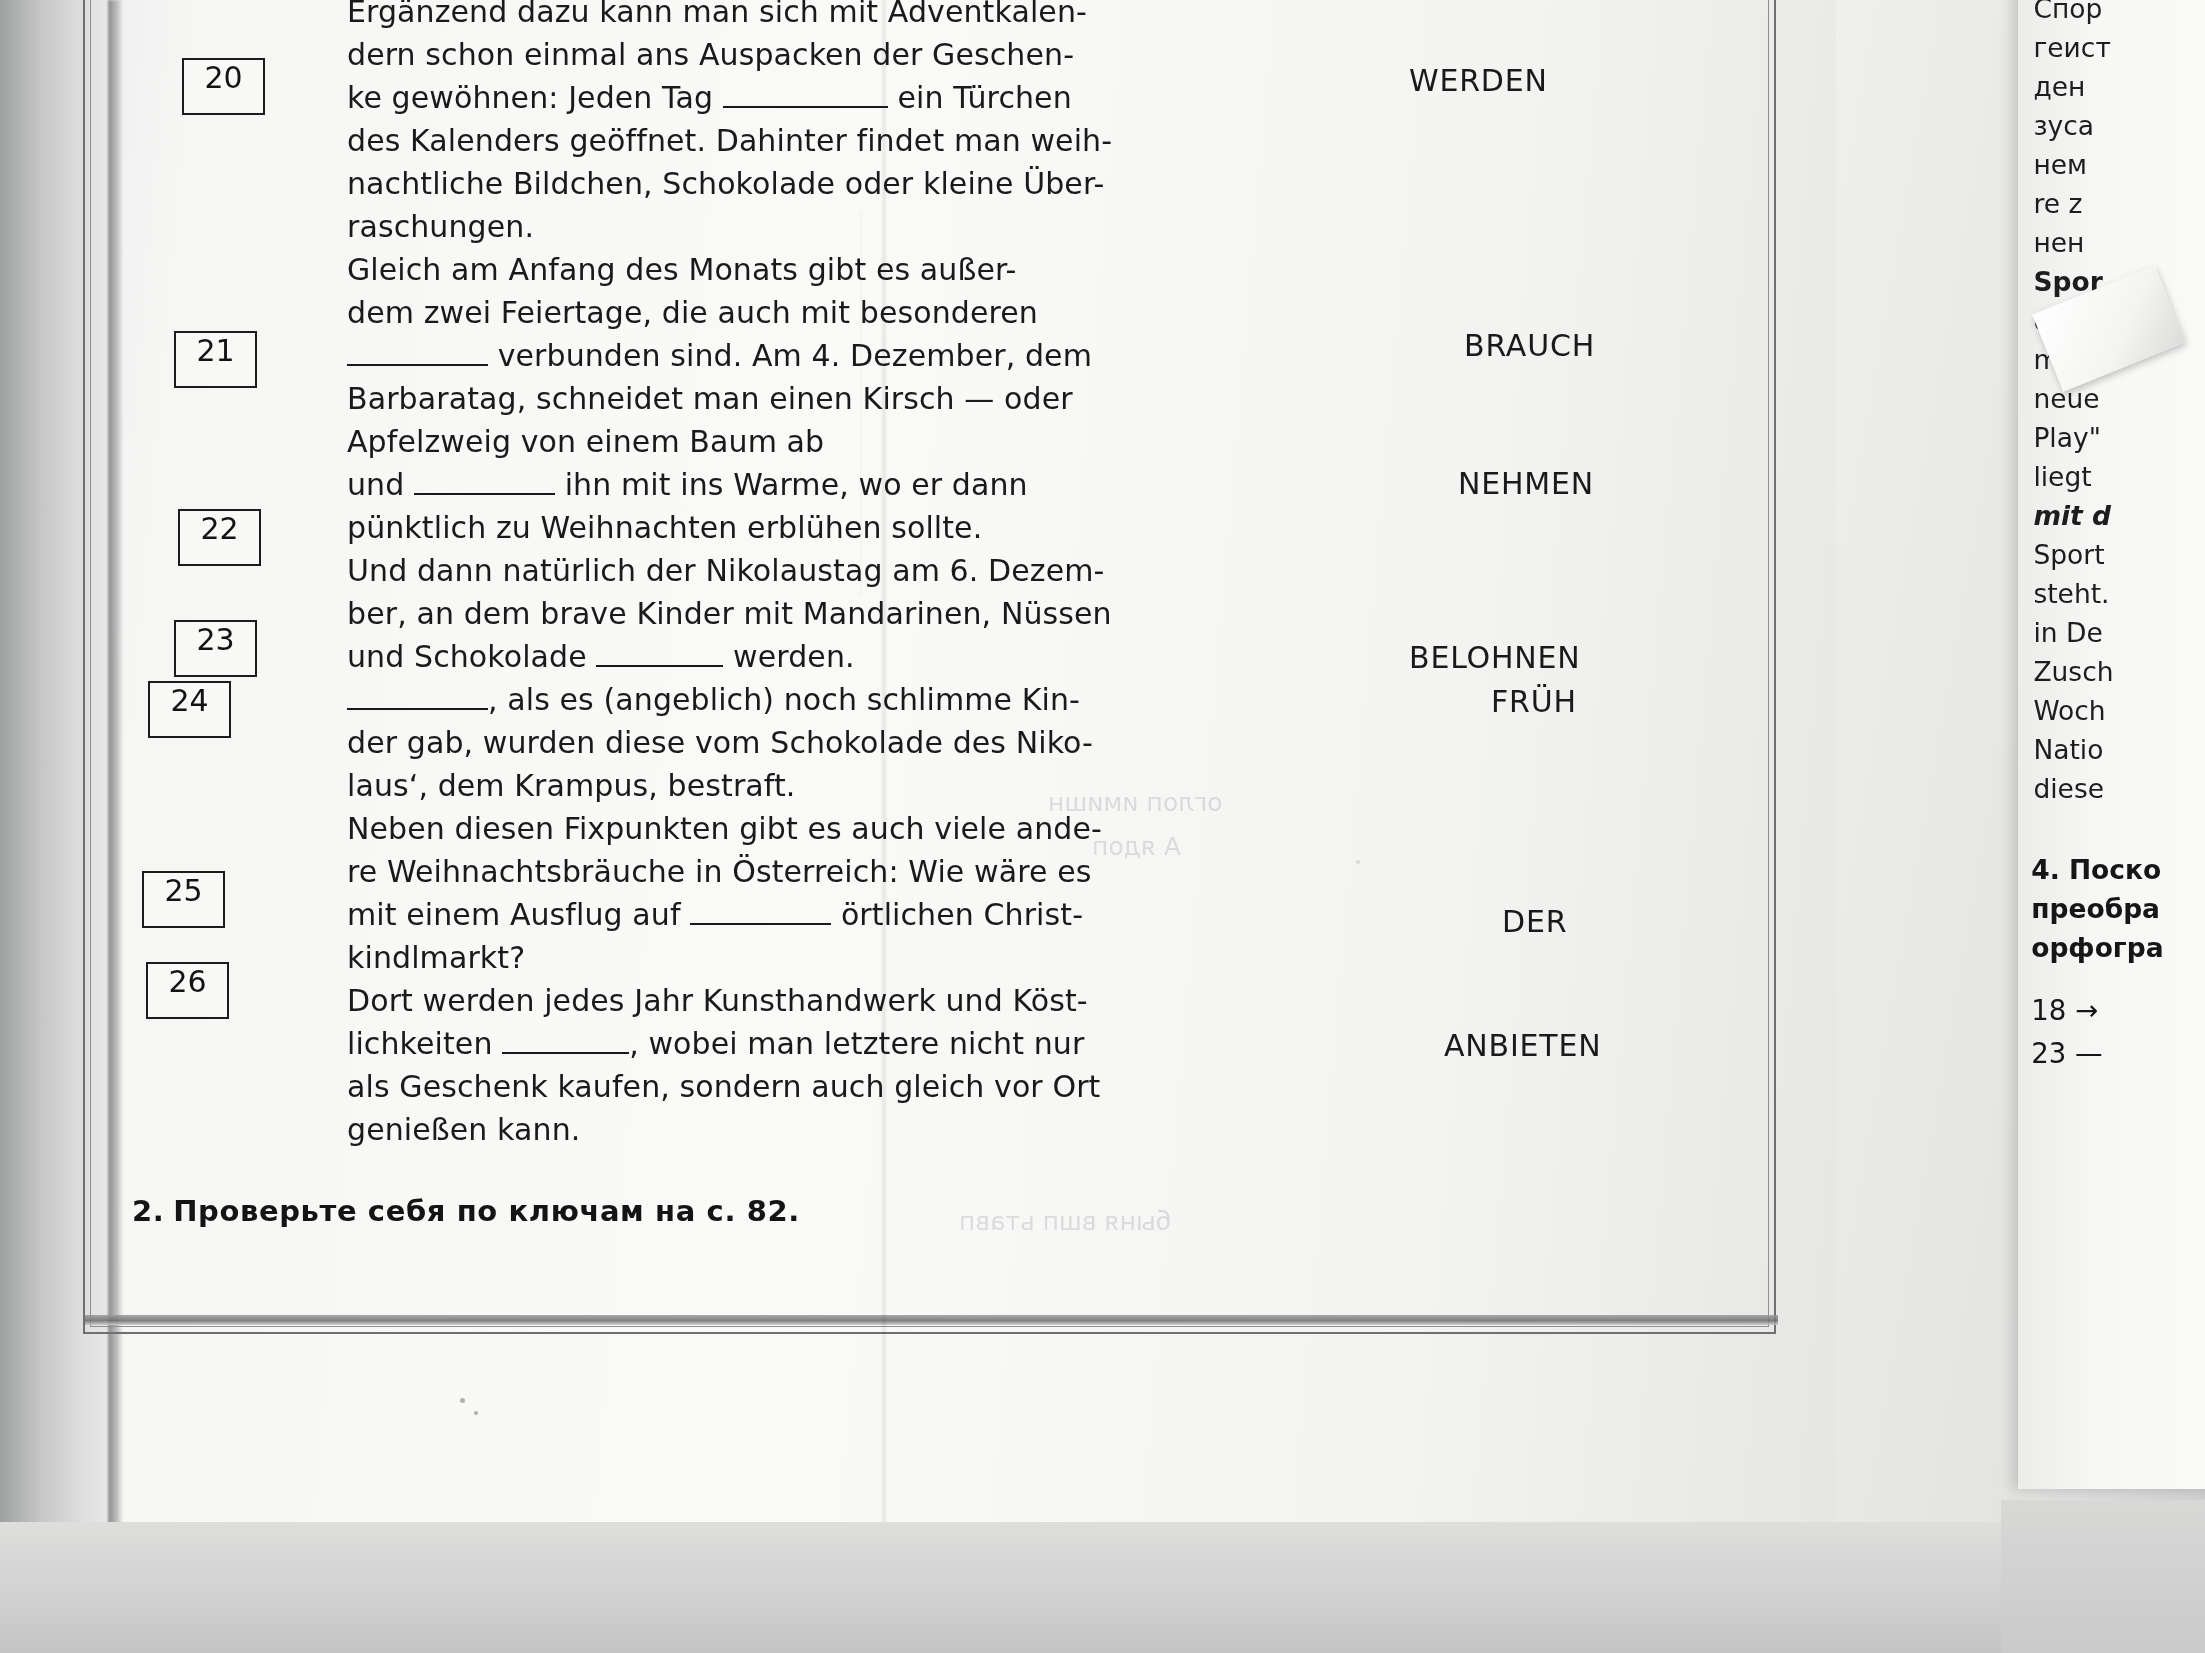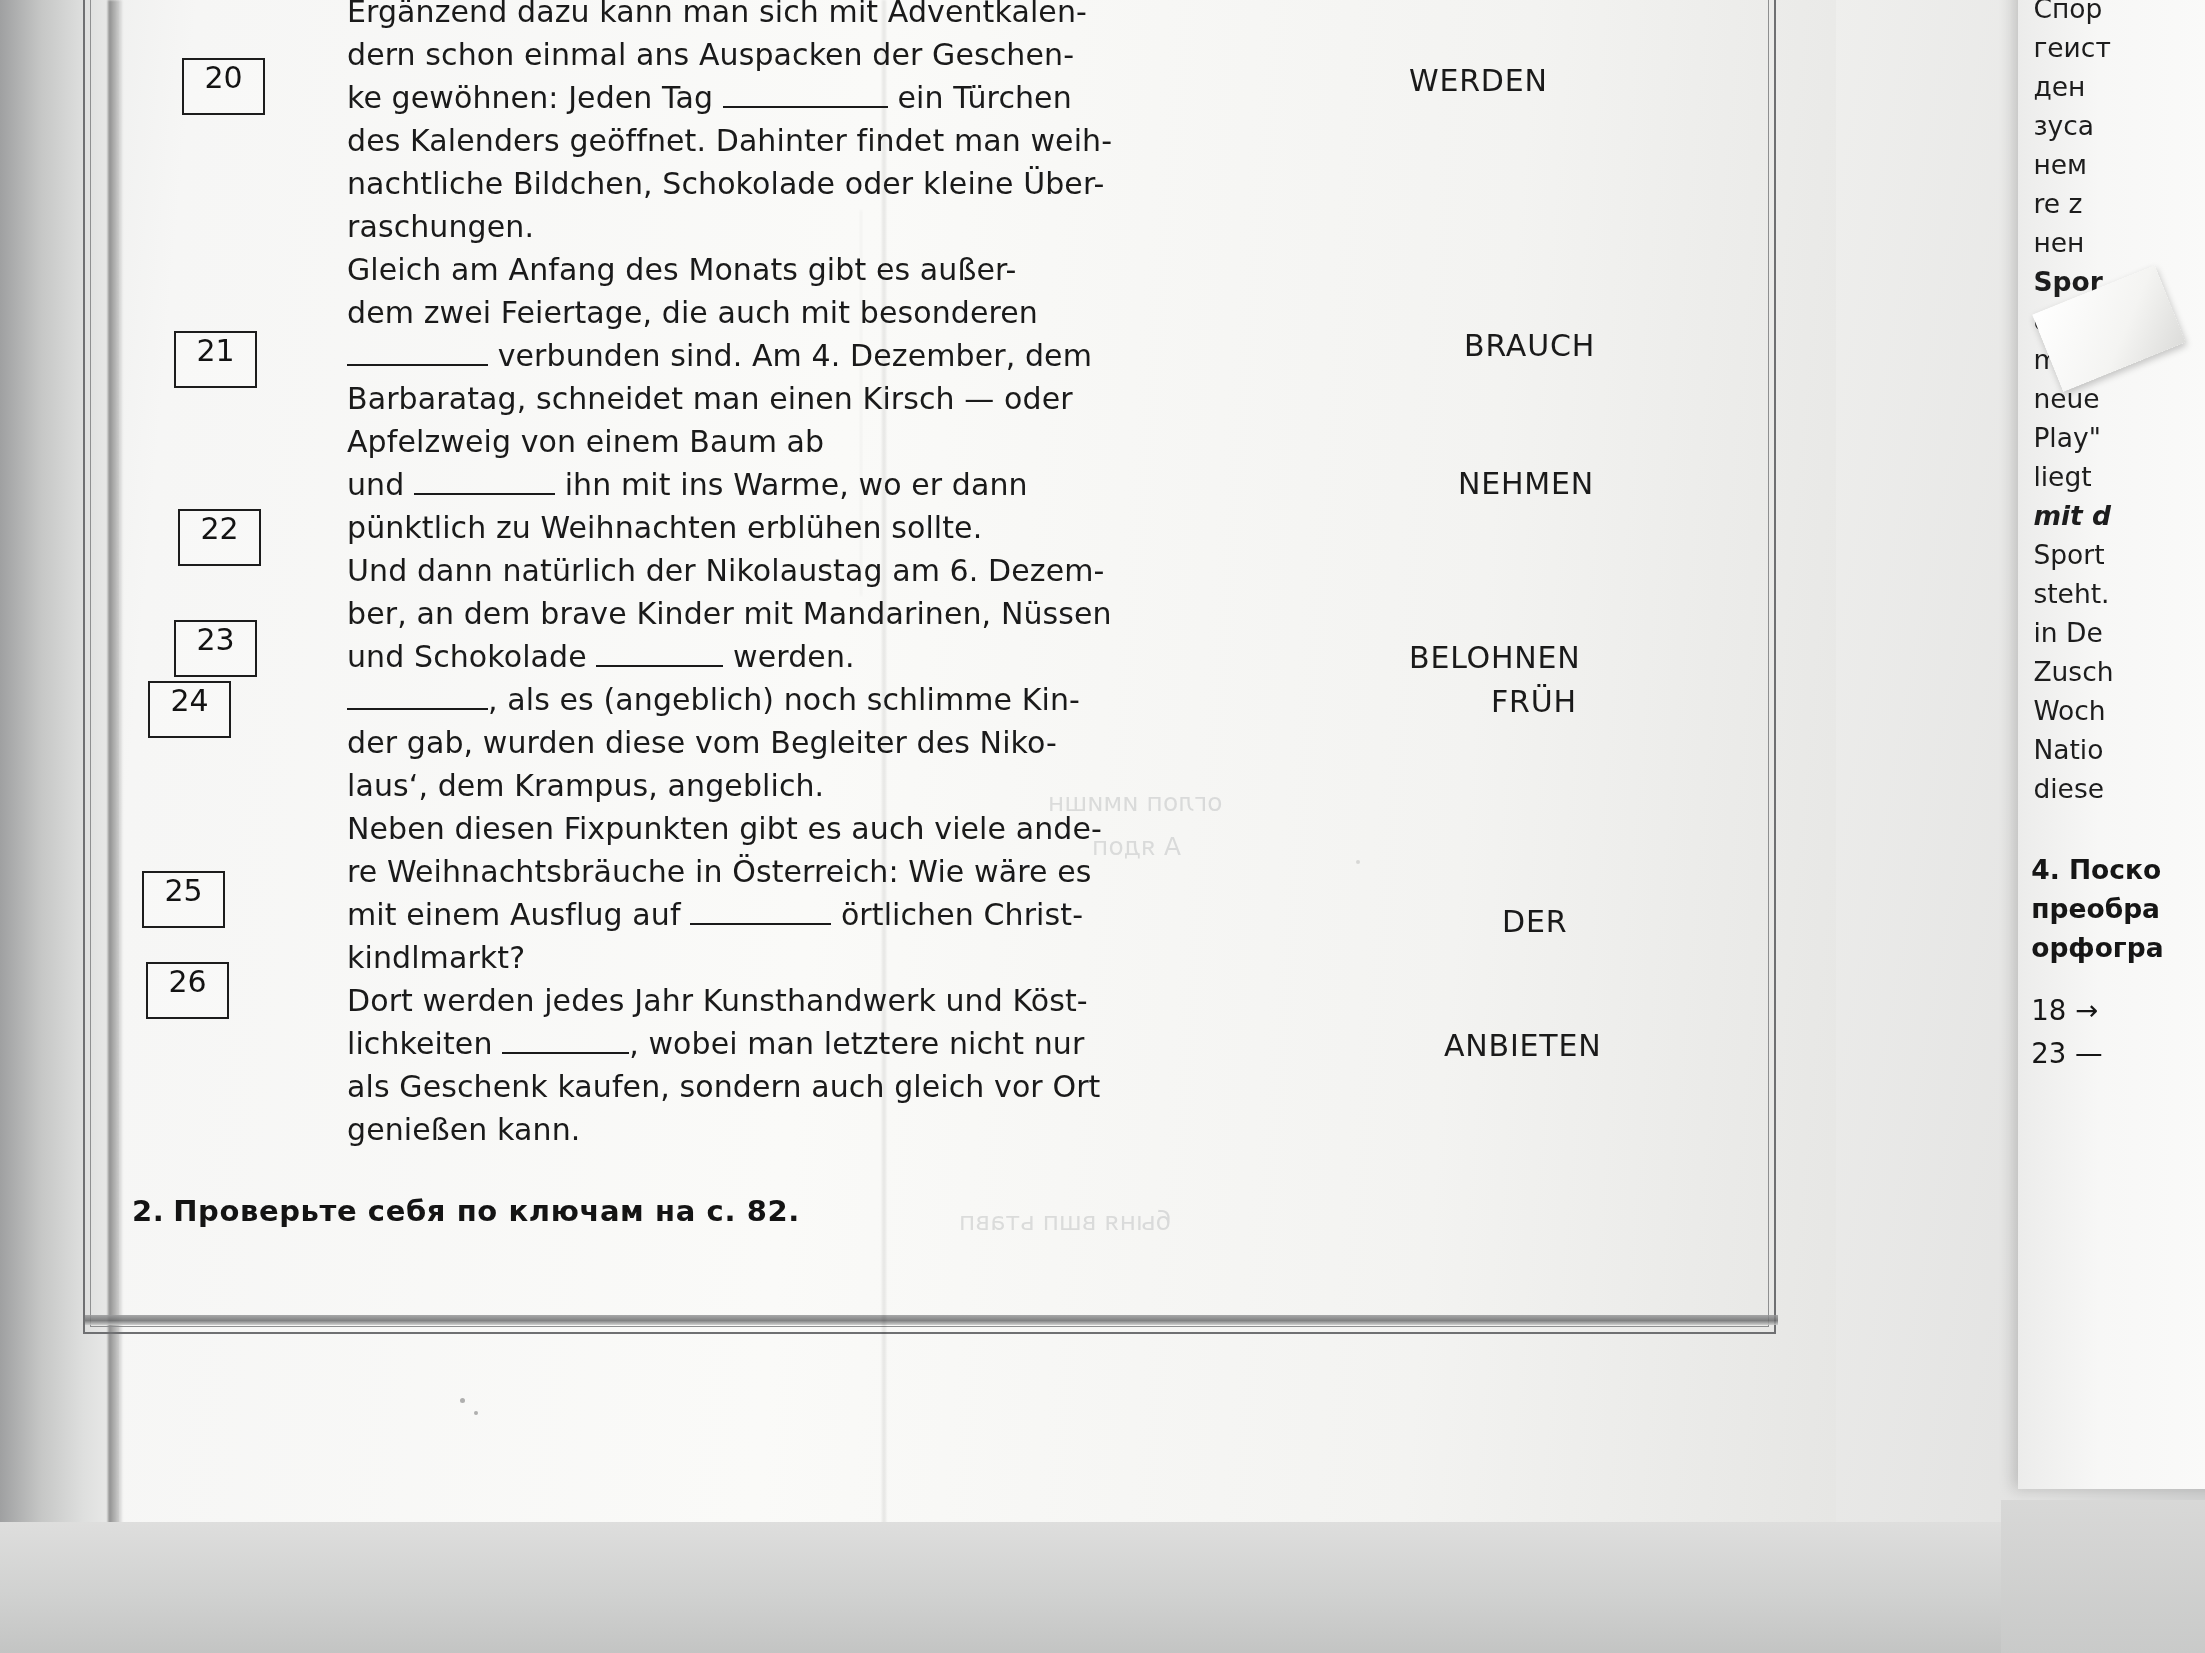--- a/index.html
+++ b/index.html
@@ -322,22 +322,22 @@
         <span>und Schokolade</span>
         <span class="blank b-sm"></span>
         <span>werden.</span>
       </span>
     </div>
 
     <div class="para">
       <span class="ln">
         <span class="blank b-md"></span><span>, als es (angeblich) noch schlimme Kin-</span>
       </span>
-      <span class="ln">der gab, wurden diese vom Begleiter des Niko-</span>
-      <span class="ln">laus‘, dem Krampus, angeblich.</span>
+      <span class="ln">der gab, wurden diese vom Schokolade des Niko-</span>
+      <span class="ln">laus‘, dem Krampus, bestraft.</span>
     </div>
 
     <div class="para">
       <span class="ln">Neben diesen Fixpunkten gibt es auch viele ande-</span>
       <span class="ln">re Weihnachtsbräuche in Österreich: Wie wäre es</span>
       <span class="ln">
         <span>mit einem Ausflug auf</span>
         <span class="blank b-md"></span>
         <span>örtlichen Christ-</span>
       </span>

